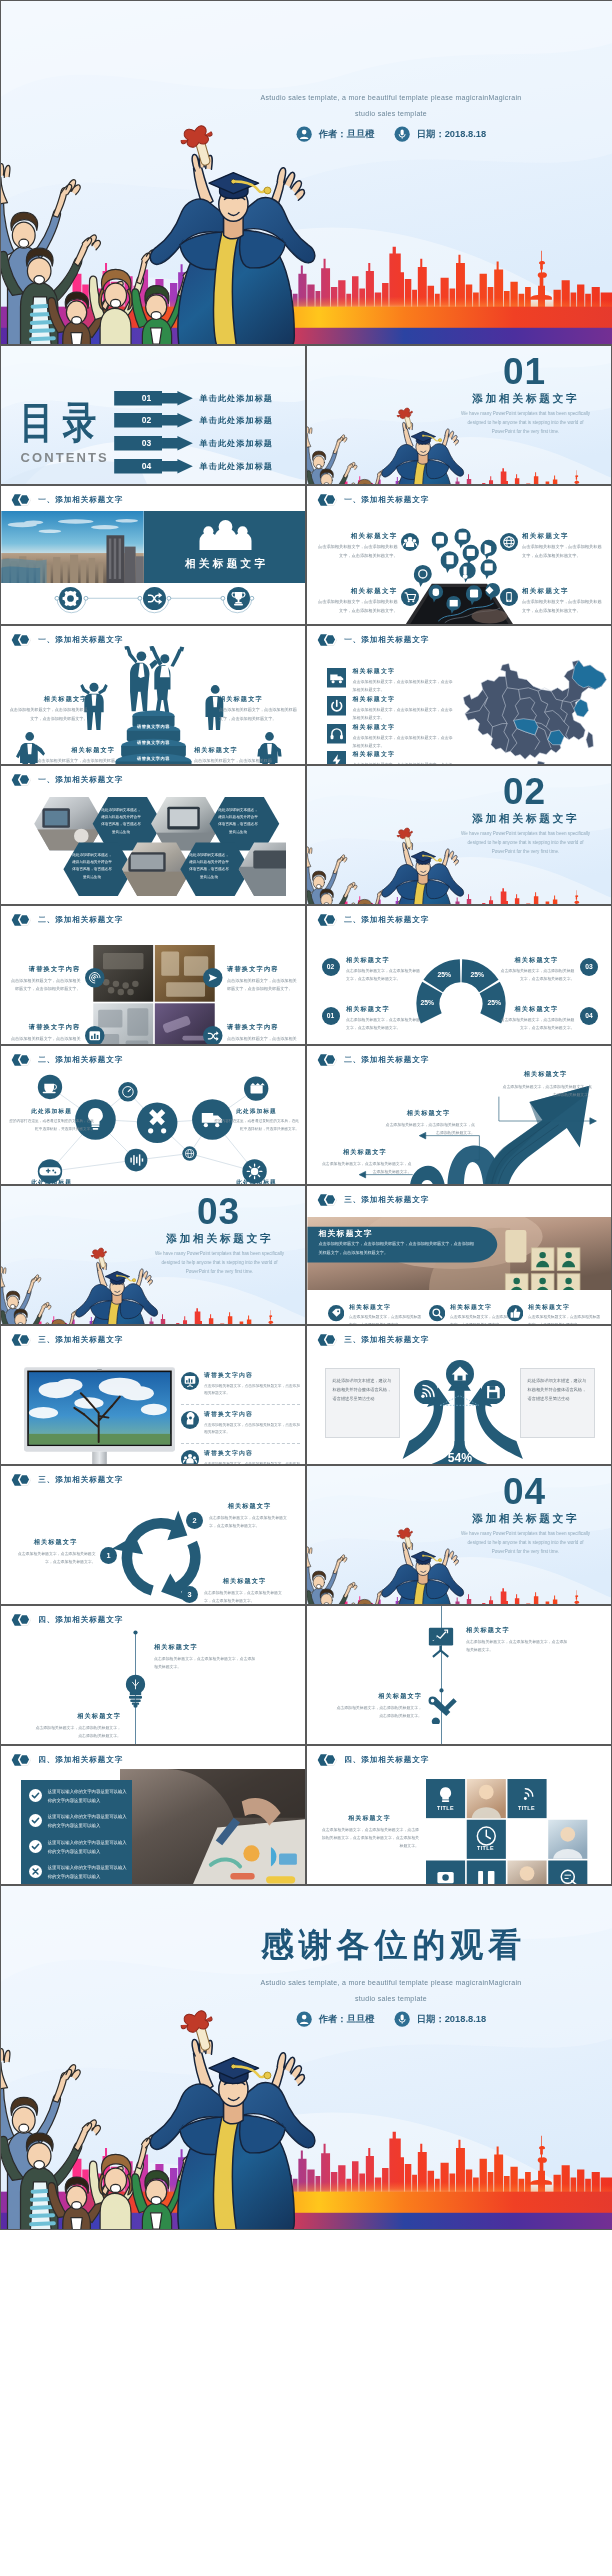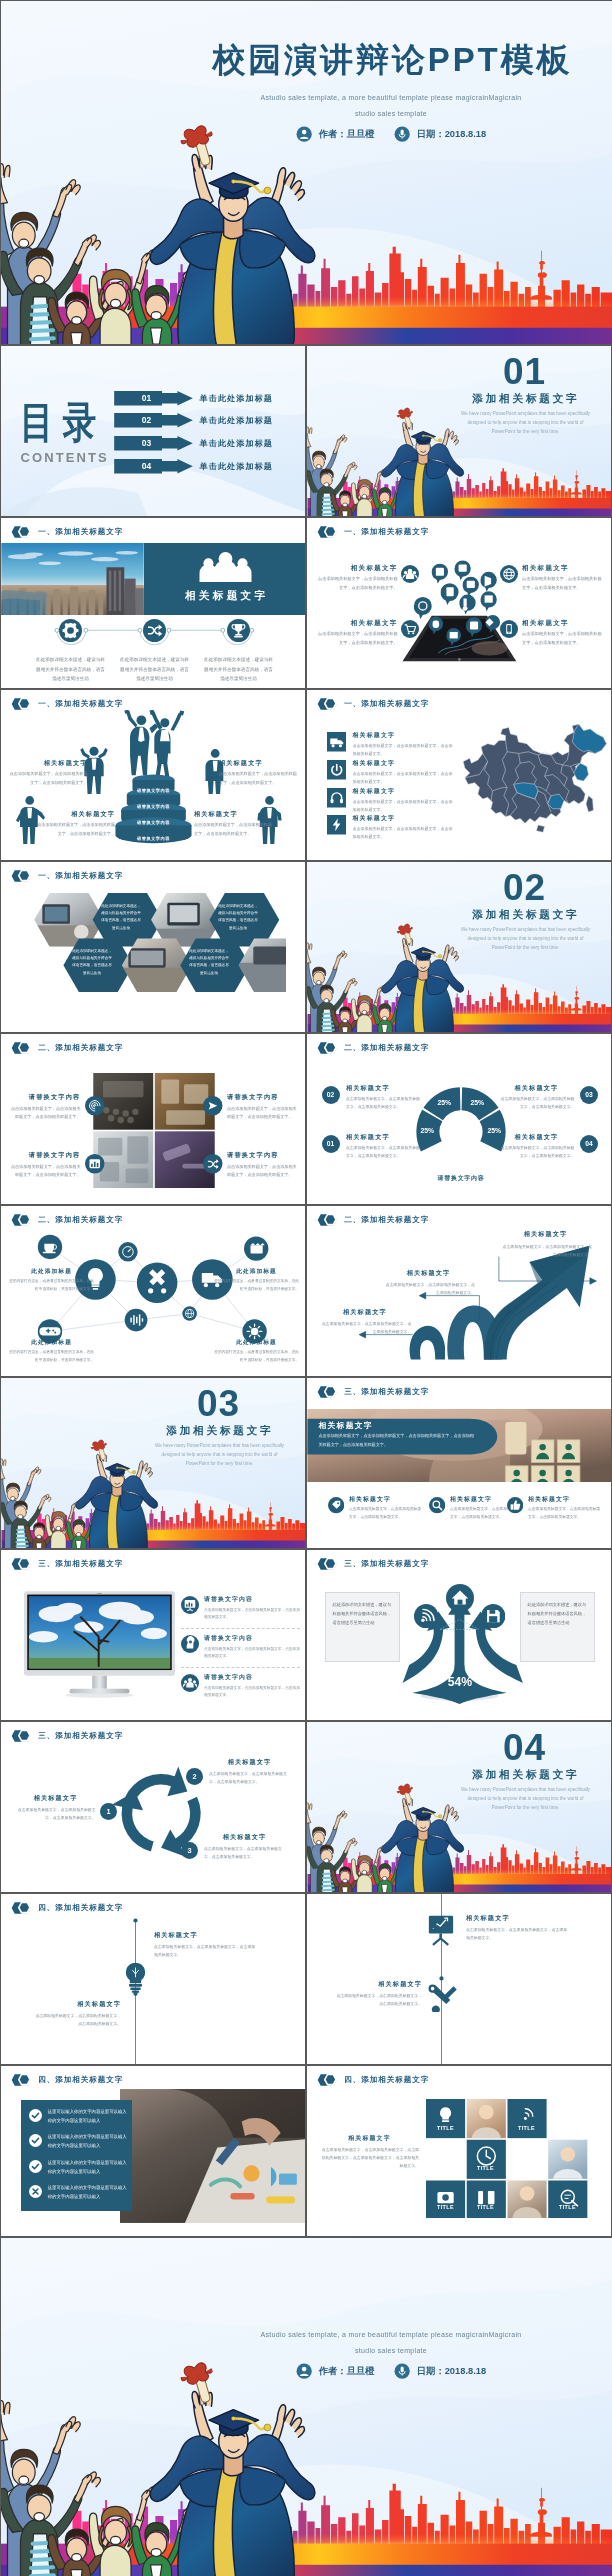--- a/index.html
+++ b/index.html
@@ -2,21 +2,21 @@
 <html style="font-size:13px"><head>
 <meta charset="utf-8">
 <style>
 *{margin:0;padding:0;box-sizing:border-box;}
 html,body{width:613px;height:2576px;background:#fff;
   font-family:"Liberation Sans","DejaVu Sans",sans-serif;}
 .page{width:613px;height:2576px;position:relative;background:#fff;}
 .row{display:flex;}
 .slide{position:relative;overflow:hidden;background:#fff;border:0.8px solid #595959;}
 .s-full{width:613px;height:345px;}
-.s-half{width:306px;height:172px;}
+.s-half{width:306px;height:140px;}
 svg{display:block;}
 .abs{position:absolute;}
 .bg{position:absolute;left:0;top:0;width:100%;height:100%;}
 .hdr{position:absolute;left:9.8px;top:6.5px;display:flex;align-items:center;gap:6.5px;}
 .hdr .hx{width:21px;height:14px;flex:none;}
 .hdr-t{font-weight:700;color:#2a6083;white-space:nowrap;font-size:7.6px;letter-spacing:0.9px;}
 </style>
 </head>
 <body>
 
@@ -297,22 +297,20 @@
       <rect x="0" y="402" width="752" height="21" fill="url(#gGnd2)"></rect>
     </g>
     <g>
       <use href="#crowd" x="-6" y="196" width="240" height="230"></use>
     </g>
     <g>
       <use href="#grad" x="186" y="176" width="200" height="250"></use>
     </g>
   </svg>
 
-  <div class="abs" style="left:187px;top:41px;width:406px;text-align:center;font-size:33px;font-weight:700;
-           line-height:1.12;color:#1f5578;letter-spacing:2.9px;text-indent:2.9px;">校园演讲辩论PPT模板</div>
   <div class="abs" style="left:187px;top:93px;width:406px;text-align:center;font-size:7px;color:#6b8699;
            letter-spacing:0.3px;">Astudio sales template, a more beautiful template please magicrainMagicrain</div>
   <div class="abs" style="left:187px;top:109px;width:406px;text-align:center;font-size:7px;color:#6b8699;
            letter-spacing:0.3px;">studio sales template</div>
 
   <div class="abs" style="left:187px;top:125px;width:406px;display:flex;justify-content:center;
            align-items:center;gap:19.5px;">
     <span style="display:flex;align-items:center;gap:6.5px;">
       <svg width="16.3" height="16.3" viewBox="0 0 24 24">
         <circle cx="12" cy="12" r="11.2" fill="#2e6e92"></circle>
@@ -1894,20 +1892,22 @@
       <rect x="0" y="402" width="752" height="21" fill="url(#gGnd2)"></rect>
     </g>
     <g>
             <use href="#crowd" x="-6" y="196" width="240" height="230"></use>
           </g>
     <g>
             <use href="#grad" x="186" y="176" width="200" height="250"></use>
           </g>
   </svg>
 
+  <div class="abs" style="left:187px;top:41px;width:406px;text-align:center;font-size:33px;font-weight:700;
+           line-height:1.12;color:#1f5578;letter-spacing:4.9px;text-indent:4.9px;">感谢各位的观看</div>
   <div class="abs" style="left:187px;top:93px;width:406px;text-align:center;font-size:7px;color:#6b8699;
            letter-spacing:0.3px;">Astudio sales template, a more beautiful template please magicrainMagicrain</div>
   <div class="abs" style="left:187px;top:109px;width:406px;text-align:center;font-size:7px;color:#6b8699;
            letter-spacing:0.3px;">studio sales template</div>
   <div class="abs" style="left:187px;top:125px;width:406px;display:flex;justify-content:center;
            align-items:center;gap:19.5px;">
     <span style="display:flex;align-items:center;gap:6.5px;">
       <svg width="16.3" height="16.3" viewBox="0 0 24 24">
         <circle cx="12" cy="12" r="11.2" fill="#2e6e92"></circle>
         <circle cx="12" cy="9" r="3.4" fill="#ffffff"></circle>

